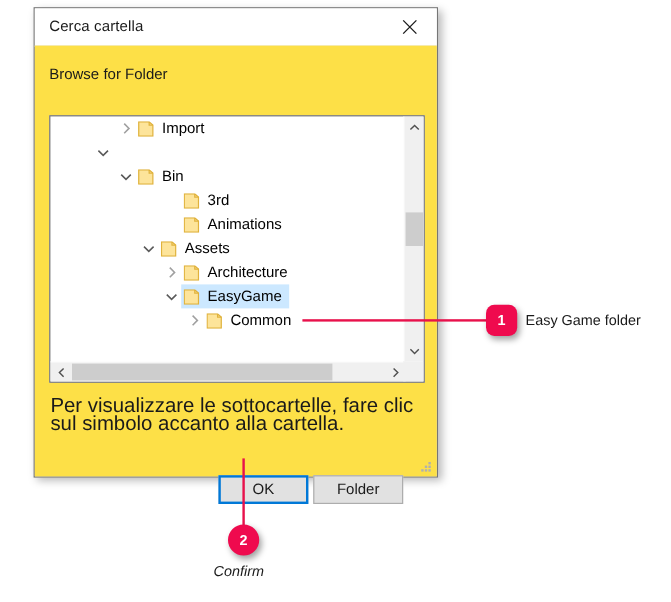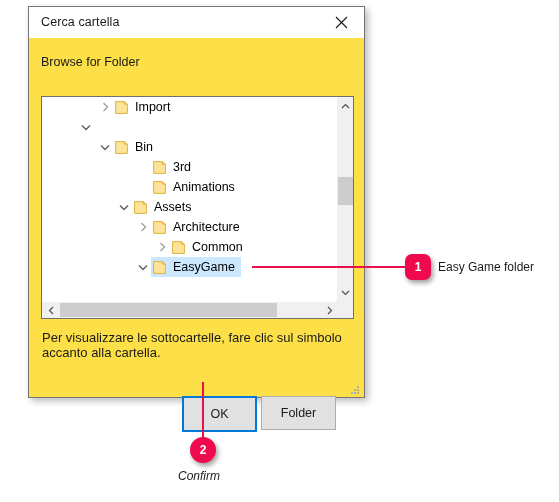--- a/index.html
+++ b/index.html
@@ -183,39 +183,39 @@
     width: 17px; height: 17px;
     background: #f0f0f0;
   }
 
   
   #hint-text {
     position: absolute;
     left: 13px;
     top: 292px;
     width: 305px;
-    font-size: 13px;
+    font-size: 17px;
     color: #1a1a1a;
     line-height: 15px;
   }
 
   
   .dlg-button {
     position: absolute;
     height: 24px;
     font-size: 12.5px;
     color: #1a1a1a;
     background: #e1e1e1;
     border: 1px solid #adadad;
     box-sizing: border-box;
     display: flex;
     align-items: center;
     justify-content: center;
     font-family: "Liberation Sans", sans-serif;
-    padding: 16px;
+    padding: 4px;
   }
   #ok-button {
     left: 153px;
     top: 358px;
     width: 75px;
     border: 2px solid #0078d7;
     background: #e1e1e1;
   }
   #cancel-button {
     left: 232px;
@@ -388,50 +388,50 @@
             <div class="sel-wrap">
               <div class="folder-ico">
                 <svg width="14" height="13" viewBox="0 0 14 13">
                   <path d="M0.6 0.6 H9.3 L12.4 3.2 V12.4 H0.6 Z" fill="#fde49a" stroke="#e0b23c" stroke-width="1"></path>
                   <path d="M9.3 0.6 V3.2 H12.4" fill="none" stroke="#e0b23c" stroke-width="1"></path>
                 </svg>
               </div>
               <div class="row-label">Architecture</div>
             </div>
           </div>
-          <div class="tree-row">
-            <div class="twisty" style="margin-left: 112px;">
-              <svg width="7" height="10" viewBox="0 0 7 10">
-                <path d="M1.5 1 L5.5 5 L1.5 9" stroke="#a0a0a0" stroke-width="1.3" fill="none"></path>
-              </svg>
-            </div>
-            <div class="sel-wrap">
-              <div class="folder-ico">
-                <svg width="14" height="13" viewBox="0 0 14 13">
-                  <path d="M0.6 0.6 H9.3 L12.4 3.2 V12.4 H0.6 Z" fill="#fde49a" stroke="#e0b23c" stroke-width="1"></path>
-                  <path d="M9.3 0.6 V3.2 H12.4" fill="none" stroke="#e0b23c" stroke-width="1"></path>
-                </svg>
-              </div>
-              <div class="row-label">Common</div>
-            </div>
-          </div>
           <div class="tree-row selected">
             <div class="twisty" style="margin-left: 93px;">
               <svg width="10" height="7" viewBox="0 0 10 7">
                 <path d="M1 1.5 L5 5.5 L9 1.5" stroke="#5a5a5a" stroke-width="1.3" fill="none"></path>
               </svg>
             </div>
             <div class="sel-wrap">
               <div class="folder-ico">
                 <svg width="14" height="13" viewBox="0 0 14 13">
                   <path d="M0.6 0.6 H9.3 L12.4 3.2 V12.4 H0.6 Z" fill="#fde49a" stroke="#e0b23c" stroke-width="1"></path>
                   <path d="M9.3 0.6 V3.2 H12.4" fill="none" stroke="#e0b23c" stroke-width="1"></path>
                 </svg>
               </div>
               <div class="row-label">EasyGame</div>
+            </div>
+          </div>
+          <div class="tree-row">
+            <div class="twisty" style="margin-left: 112px;">
+              <svg width="7" height="10" viewBox="0 0 7 10">
+                <path d="M1.5 1 L5.5 5 L1.5 9" stroke="#a0a0a0" stroke-width="1.3" fill="none"></path>
+              </svg>
+            </div>
+            <div class="sel-wrap">
+              <div class="folder-ico">
+                <svg width="14" height="13" viewBox="0 0 14 13">
+                  <path d="M0.6 0.6 H9.3 L12.4 3.2 V12.4 H0.6 Z" fill="#fde49a" stroke="#e0b23c" stroke-width="1"></path>
+                  <path d="M9.3 0.6 V3.2 H12.4" fill="none" stroke="#e0b23c" stroke-width="1"></path>
+                </svg>
+              </div>
+              <div class="row-label">Common</div>
             </div>
           </div>
         </div>
 
       <div id="v-scroll">
         <div class="sb-arrow" id="v-up">
           <svg width="9" height="6" viewBox="0 0 9 6">
               <path d="M1 5 L4.5 1.5 L8 5" stroke="#505050" stroke-width="1.2" fill="none"></path>
             </svg>
         </div>

